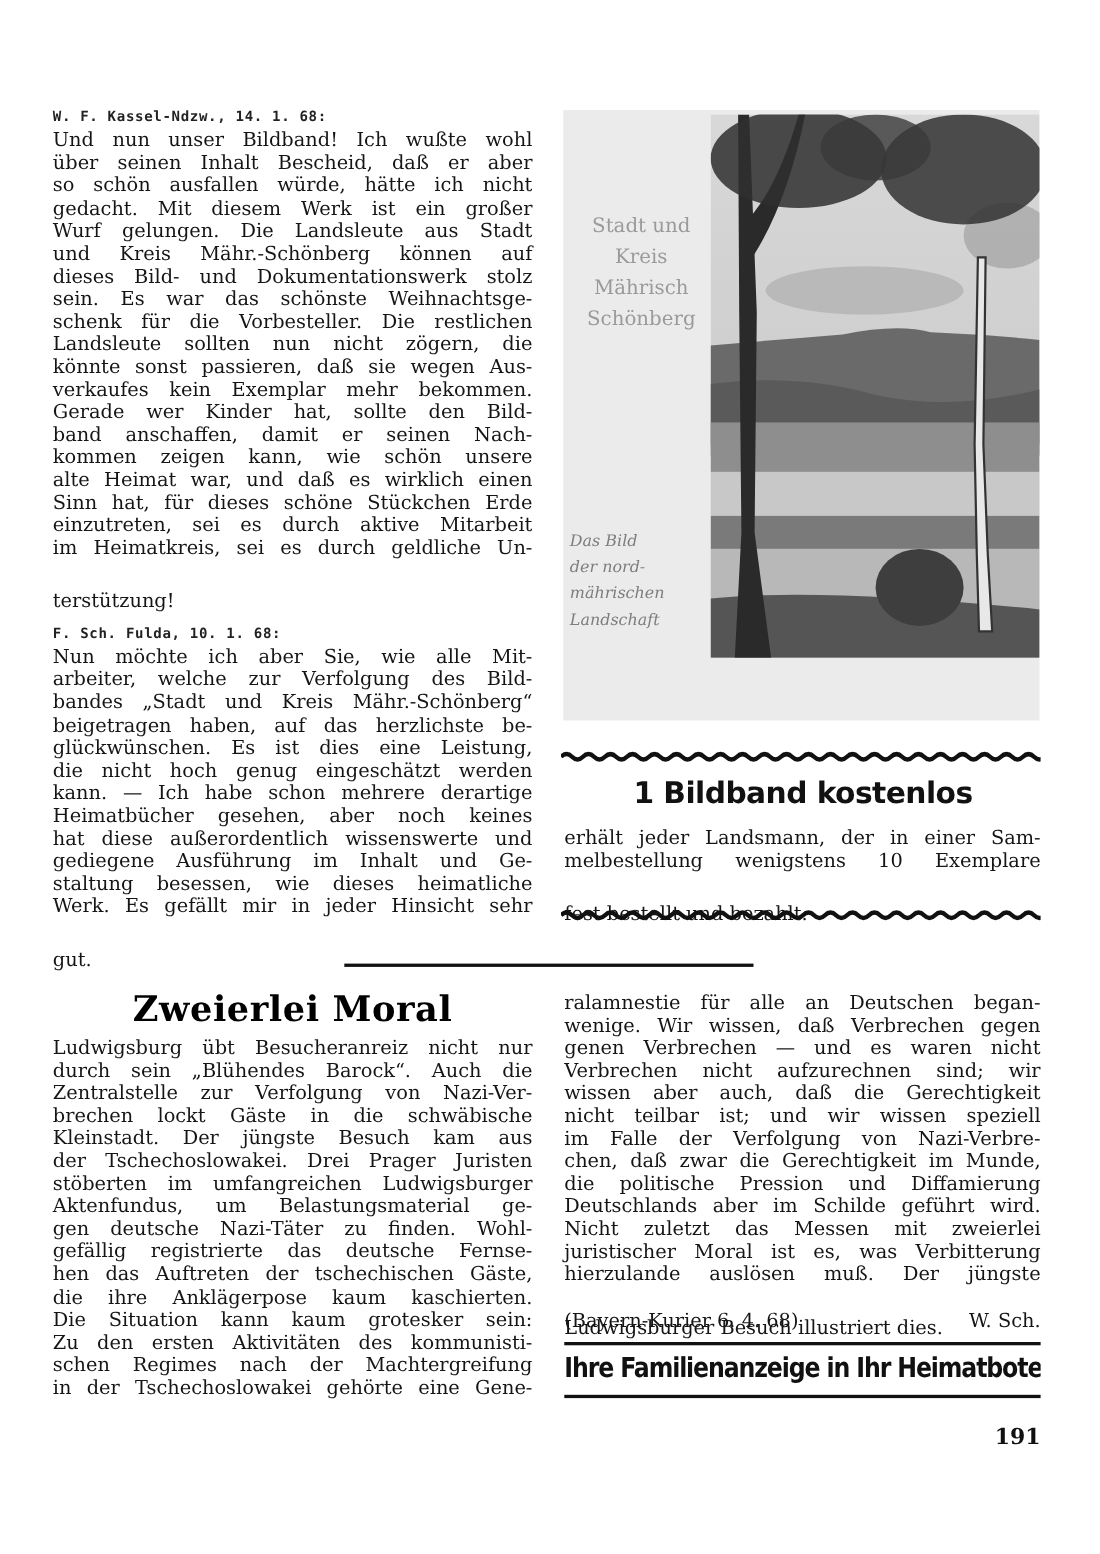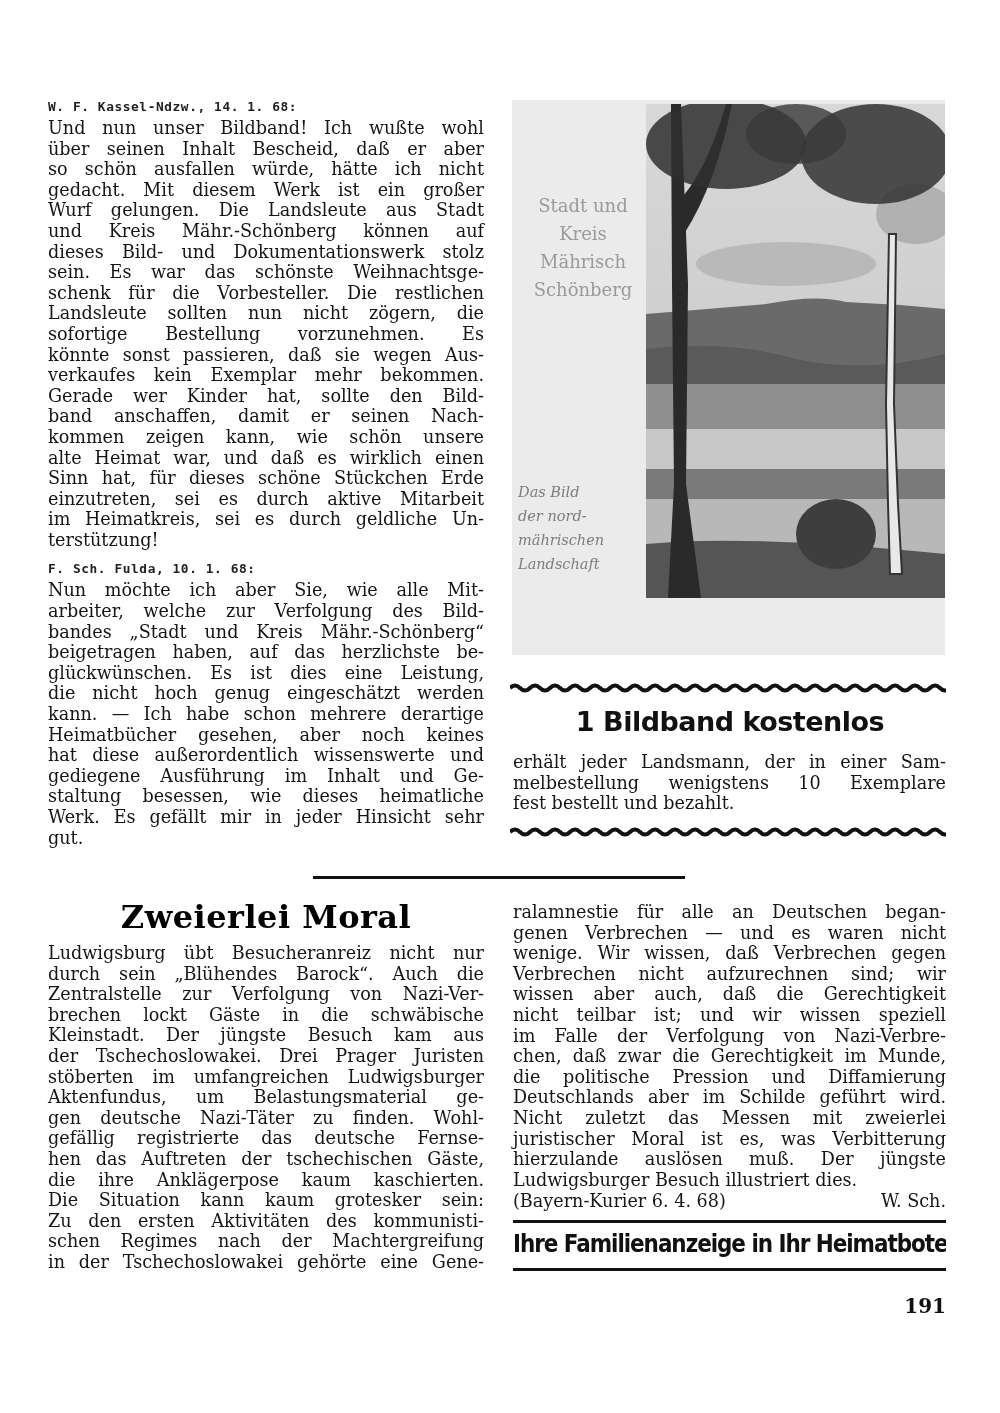--- a/index.html
+++ b/index.html
@@ -3,21 +3,21 @@
   <meta charset="utf-8">
   <style>
     html, body { margin: 0; padding: 0; background: #ffffff; }
     body {
       width: 1000px; height: 1413px; position: relative; overflow: hidden;
       font-family: "DejaVu Serif", "Liberation Serif", serif; color: #111;
     }
     .abs { position: absolute; }
     .col { font-size: 17.6px; line-height: 20.6px; text-align: justify; color: #151515; }
     .line { display: block; text-align: justify; text-align-last: justify; white-space: nowrap; }
-    .line.last { text-align-last: left; }
+    .line.last { text-align-last: left; margin-top: 28px; }
     .byline {
       font-family: "DejaVu Sans Mono", "Liberation Mono", monospace;
       font-size: 12.8px; font-weight: bold; letter-spacing: 0.6px; line-height: 18px;
       margin: 0 0 2px 0; color: #222;
     }
     .byline.second { margin-top: 10px; }
     .cover { background: #ebebeb; }
     .cover-title { font-family: "DejaVu Serif", "Liberation Serif", serif; color: #9a9a9a; font-size: 18px; line-height: 28px; }
     .cover-sub { font-family: "DejaVu Serif", "Liberation Serif", serif; font-style: italic; color: #7d7d7d; font-size: 14.5px; line-height: 24px; }
     .rule { background: #111; }
@@ -35,21 +35,20 @@
       <span class="line">Und nun unser Bildband! Ich wußte wohl</span>
       <span class="line">über seinen Inhalt Bescheid, daß er aber</span>
       <span class="line">so schön ausfallen würde, hätte ich nicht</span>
       <span class="line">gedacht. Mit diesem Werk ist ein großer</span>
       <span class="line">Wurf gelungen. Die Landsleute aus Stadt</span>
       <span class="line">und Kreis Mähr.-Schönberg können auf</span>
       <span class="line">dieses Bild- und Dokumentationswerk stolz</span>
       <span class="line">sein. Es war das schönste Weihnachtsge-</span>
       <span class="line">schenk für die Vorbesteller. Die restlichen</span>
       <span class="line">Landsleute sollten nun nicht zögern, die</span>
-      <span class="line">sofortige Bestellung vorzunehmen. Es</span>
       <span class="line">könnte sonst passieren, daß sie wegen Aus-</span>
       <span class="line">verkaufes kein Exemplar mehr bekommen.</span>
       <span class="line">Gerade wer Kinder hat, sollte den Bild-</span>
       <span class="line">band anschaffen, damit er seinen Nach-</span>
       <span class="line">kommen zeigen kann, wie schön unsere</span>
       <span class="line">alte Heimat war, und daß es wirklich einen</span>
       <span class="line">Sinn hat, für dieses schöne Stückchen Erde</span>
       <span class="line">einzutreten, sei es durch aktive Mitarbeit</span>
       <span class="line">im Heimatkreis, sei es durch geldliche Un-</span>
       <span class="line last">terstützung!</span>
@@ -141,22 +140,22 @@
     <span class="line">gefällig registrierte das deutsche Fernse-</span>
     <span class="line">hen das Auftreten der tschechischen Gäste,</span>
     <span class="line">die ihre Anklägerpose kaum kaschierten.</span>
     <span class="line">Die Situation kann kaum grotesker sein:</span>
     <span class="line">Zu den ersten Aktivitäten des kommunisti-</span>
     <span class="line">schen Regimes nach der Machtergreifung</span>
     <span class="line">in der Tschechoslowakei gehörte eine Gene-</span>
   </div>
 <div class="abs col" style="left:513px; top:902px; width:433px;" id="article-col2">
     <span class="line">ralamnestie für alle an Deutschen began-</span>
+    <span class="line">wenige. Wir wissen, daß Verbrechen gegen</span>
     <span class="line">genen Verbrechen — und es waren nicht</span>
-    <span class="line">wenige. Wir wissen, daß Verbrechen gegen</span>
     <span class="line">Verbrechen nicht aufzurechnen sind; wir</span>
     <span class="line">wissen aber auch, daß die Gerechtigkeit</span>
     <span class="line">nicht teilbar ist; und wir wissen speziell</span>
     <span class="line">im Falle der Verfolgung von Nazi-Verbre-</span>
     <span class="line">chen, daß zwar die Gerechtigkeit im Munde,</span>
     <span class="line">die politische Pression und Diffamierung</span>
     <span class="line">Deutschlands aber im Schilde geführt wird.</span>
     <span class="line">Nicht zuletzt das Messen mit zweierlei</span>
     <span class="line">juristischer Moral ist es, was Verbitterung</span>
     <span class="line">hierzulande auslösen muß. Der jüngste</span>

